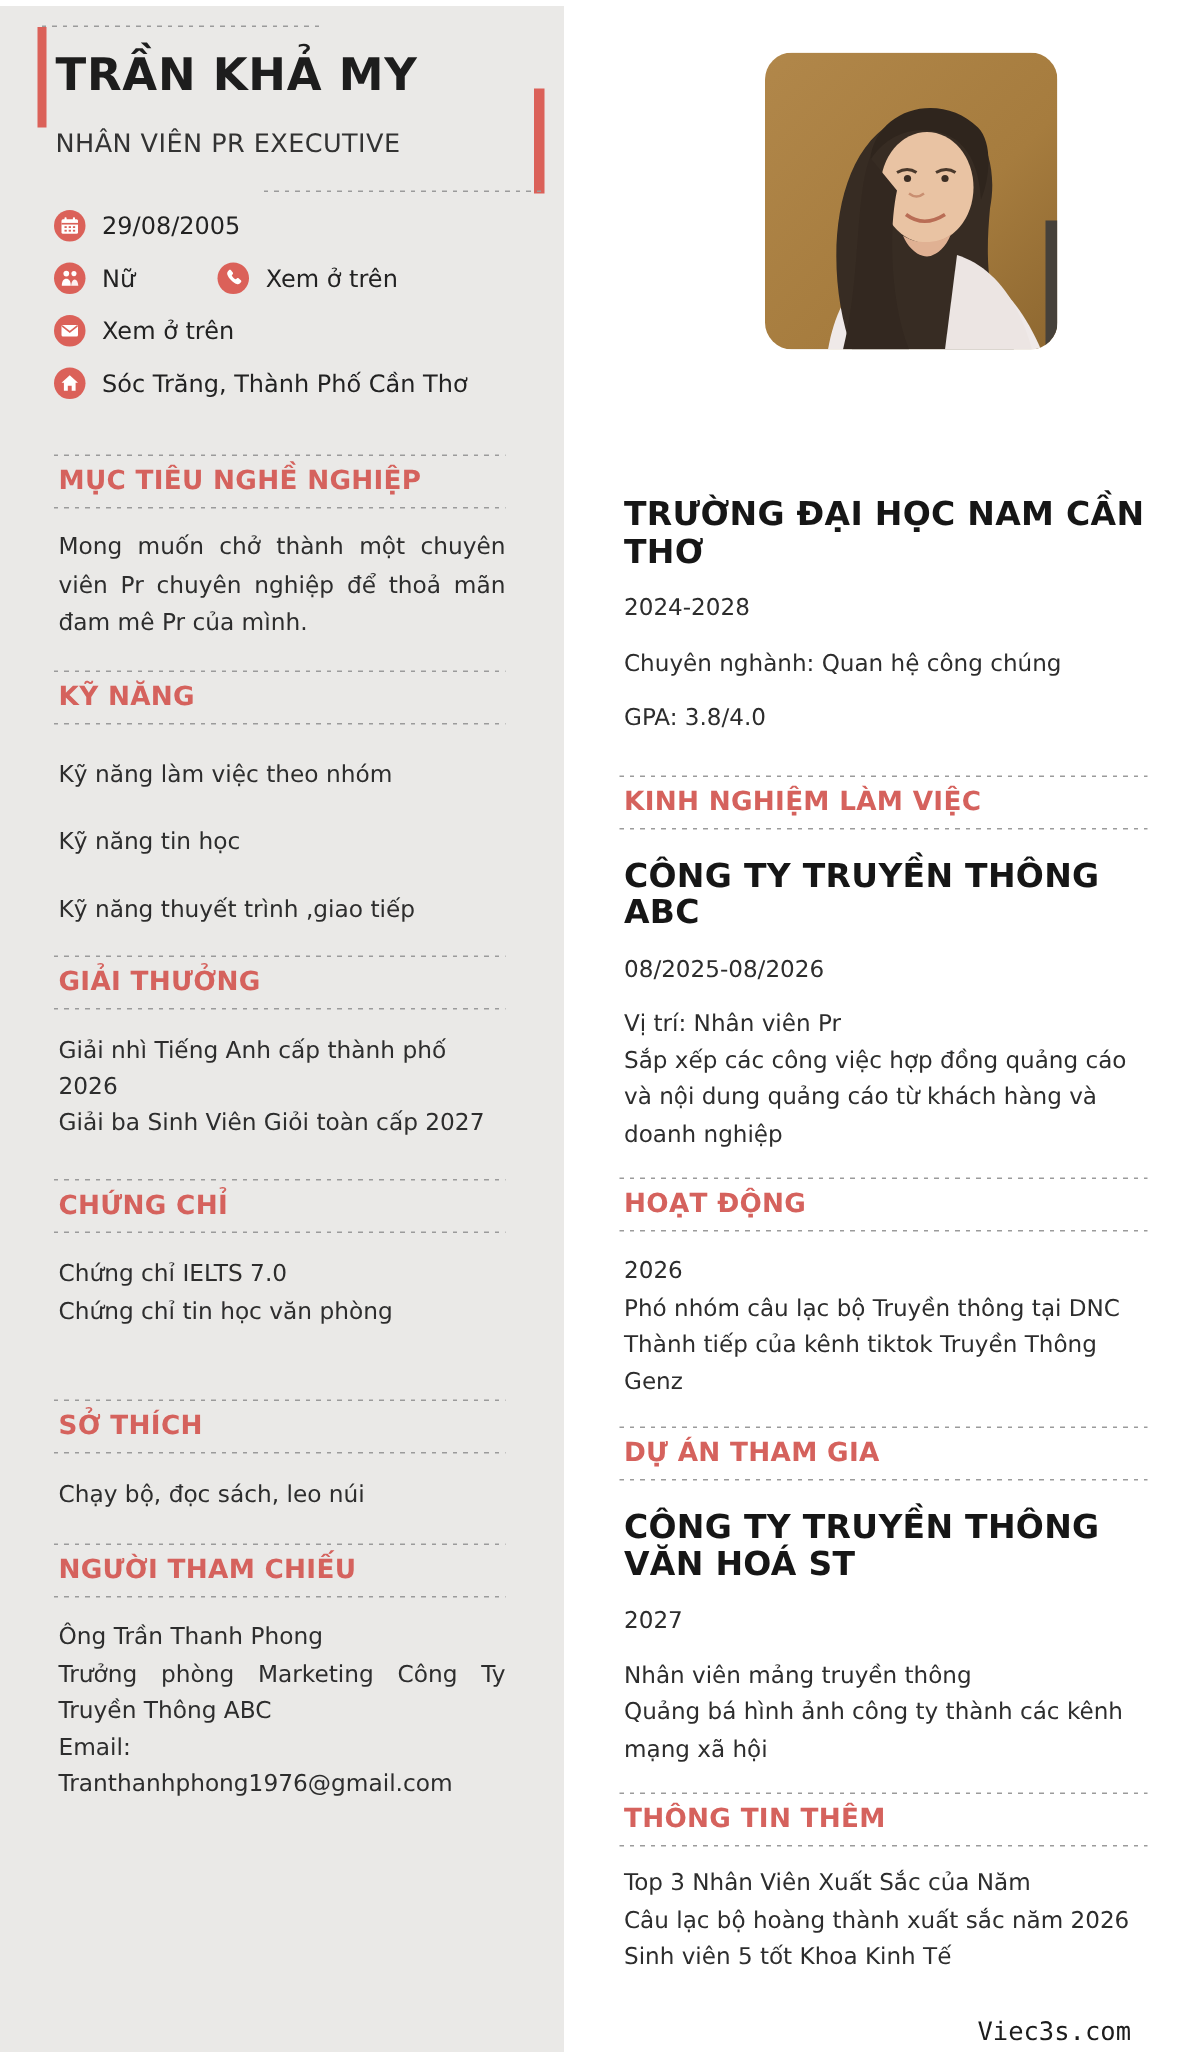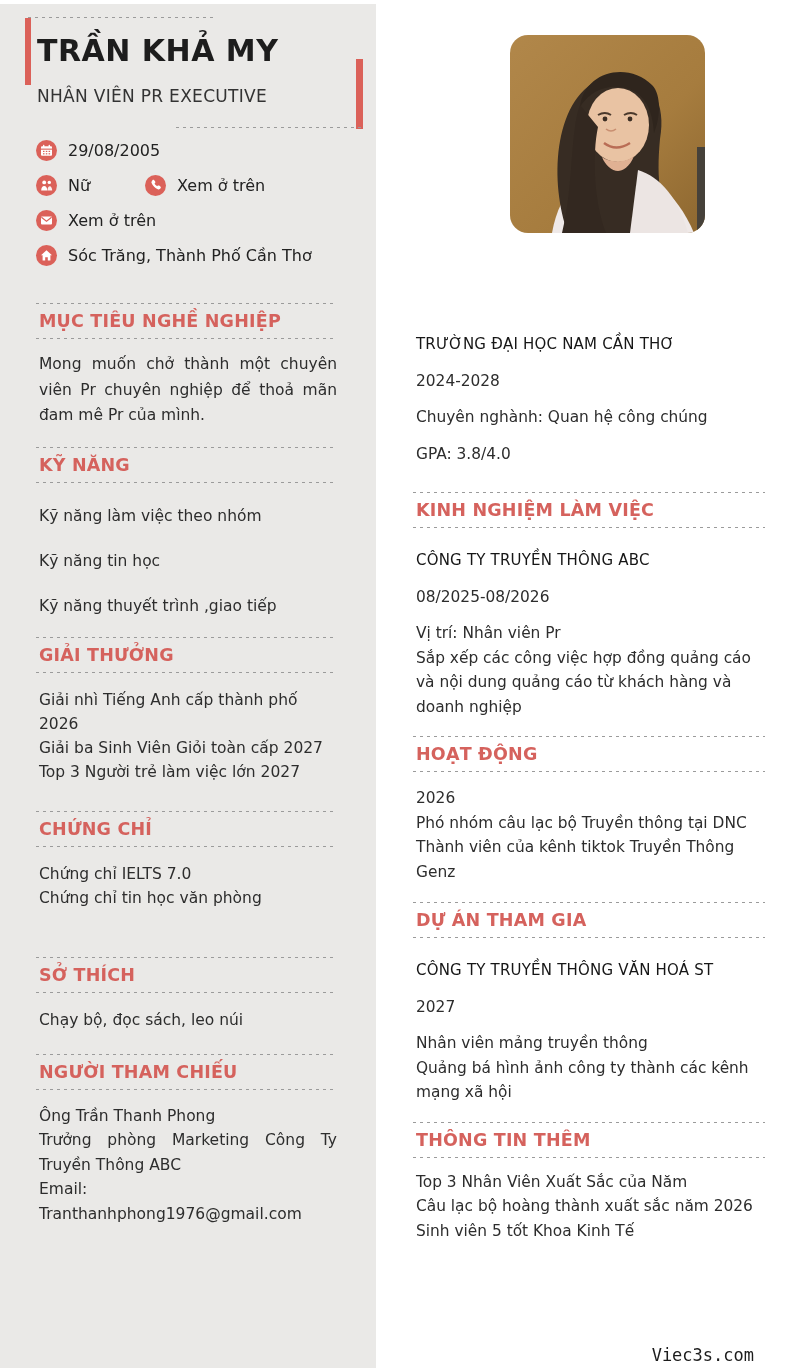--- a/index.html
+++ b/index.html
@@ -43,21 +43,21 @@
 
   .just{ text-align:justify; }
   .p-obj{margin-top:13px;font-size:15.5px;line-height:25.5px;color:var(--ink);}
   .list-loose .item{font-size:15.5px;line-height:24px;margin-top:21px;}
   .list-tight{margin-top:15px;}
   .list-tight .item{font-size:15.5px;line-height:24.3px;}
   .ref-block{margin-top:14px;font-size:15.5px;line-height:24.5px;}
 
   .r-body{font-size:15.4px;line-height:24.5px;}
   .r-entry{margin-top:20px;}
-  .r-bold{font-size:15px;font-weight:normal;color:var(--bold-ink);letter-spacing:.2px;}
+  .r-bold{font-size:22px;font-weight:bold;color:var(--bold-ink);letter-spacing:.2px;}
   .r-line{margin-top:12px;}
   .r-para{}
 
   
   .photo{position:absolute;left:510px;top:35px;width:195px;height:198px;border-radius:18px;overflow:hidden;}
 
   .footer{position:absolute;right:46px;top:1345px;font-family:"DejaVu Sans Mono", monospace;font-size:17px;color:#1c1c1c;}
 </style>
 </head>
 <body>
@@ -160,21 +160,20 @@
 
     <div style="margin-top:19px;">
       <div class="sec-head">
         <div class="dash"></div>
         <div class="sec-title">GIẢI THƯỞNG</div>
         <div class="dash"></div>
       </div>
       <div class="sec-body list-tight">
         <div class="item">Giải nhì Tiếng Anh cấp thành phố 2026</div>
         <div class="item">Giải ba Sinh Viên Giỏi toàn cấp 2027</div>
-        <div class="item">Top 3 Người trẻ làm việc lớn 2027</div>
       </div>
     </div>
 
     <div style="margin-top:26px;">
       <div class="sec-head">
         <div class="dash"></div>
         <div class="sec-title">CHỨNG CHỈ</div>
         <div class="dash"></div>
       </div>
       <div class="sec-body list-tight">
@@ -265,21 +264,21 @@
     <div style="margin-top:17px;">
       <div class="sec-head">
         <div class="dash"></div>
         <div class="sec-title">HOẠT ĐỘNG</div>
         <div class="dash"></div>
       </div>
       <div class="sec-body r-body">
         <div class="r-line" style="margin-top:14px;">2026</div>
         <div class="r-para">
           <div>Phó nhóm câu lạc bộ Truyền thông tại DNC</div>
-          <div>Thành viên của kênh tiktok Truyền Thông Genz</div>
+          <div>Thành tiếp của kênh tiktok Truyền Thông Genz</div>
         </div>
       </div>
     </div>
 
     <div style="margin-top:18px;">
       <div class="sec-head">
         <div class="dash"></div>
         <div class="sec-title">DỰ ÁN THAM GIA</div>
         <div class="dash"></div>
       </div>

